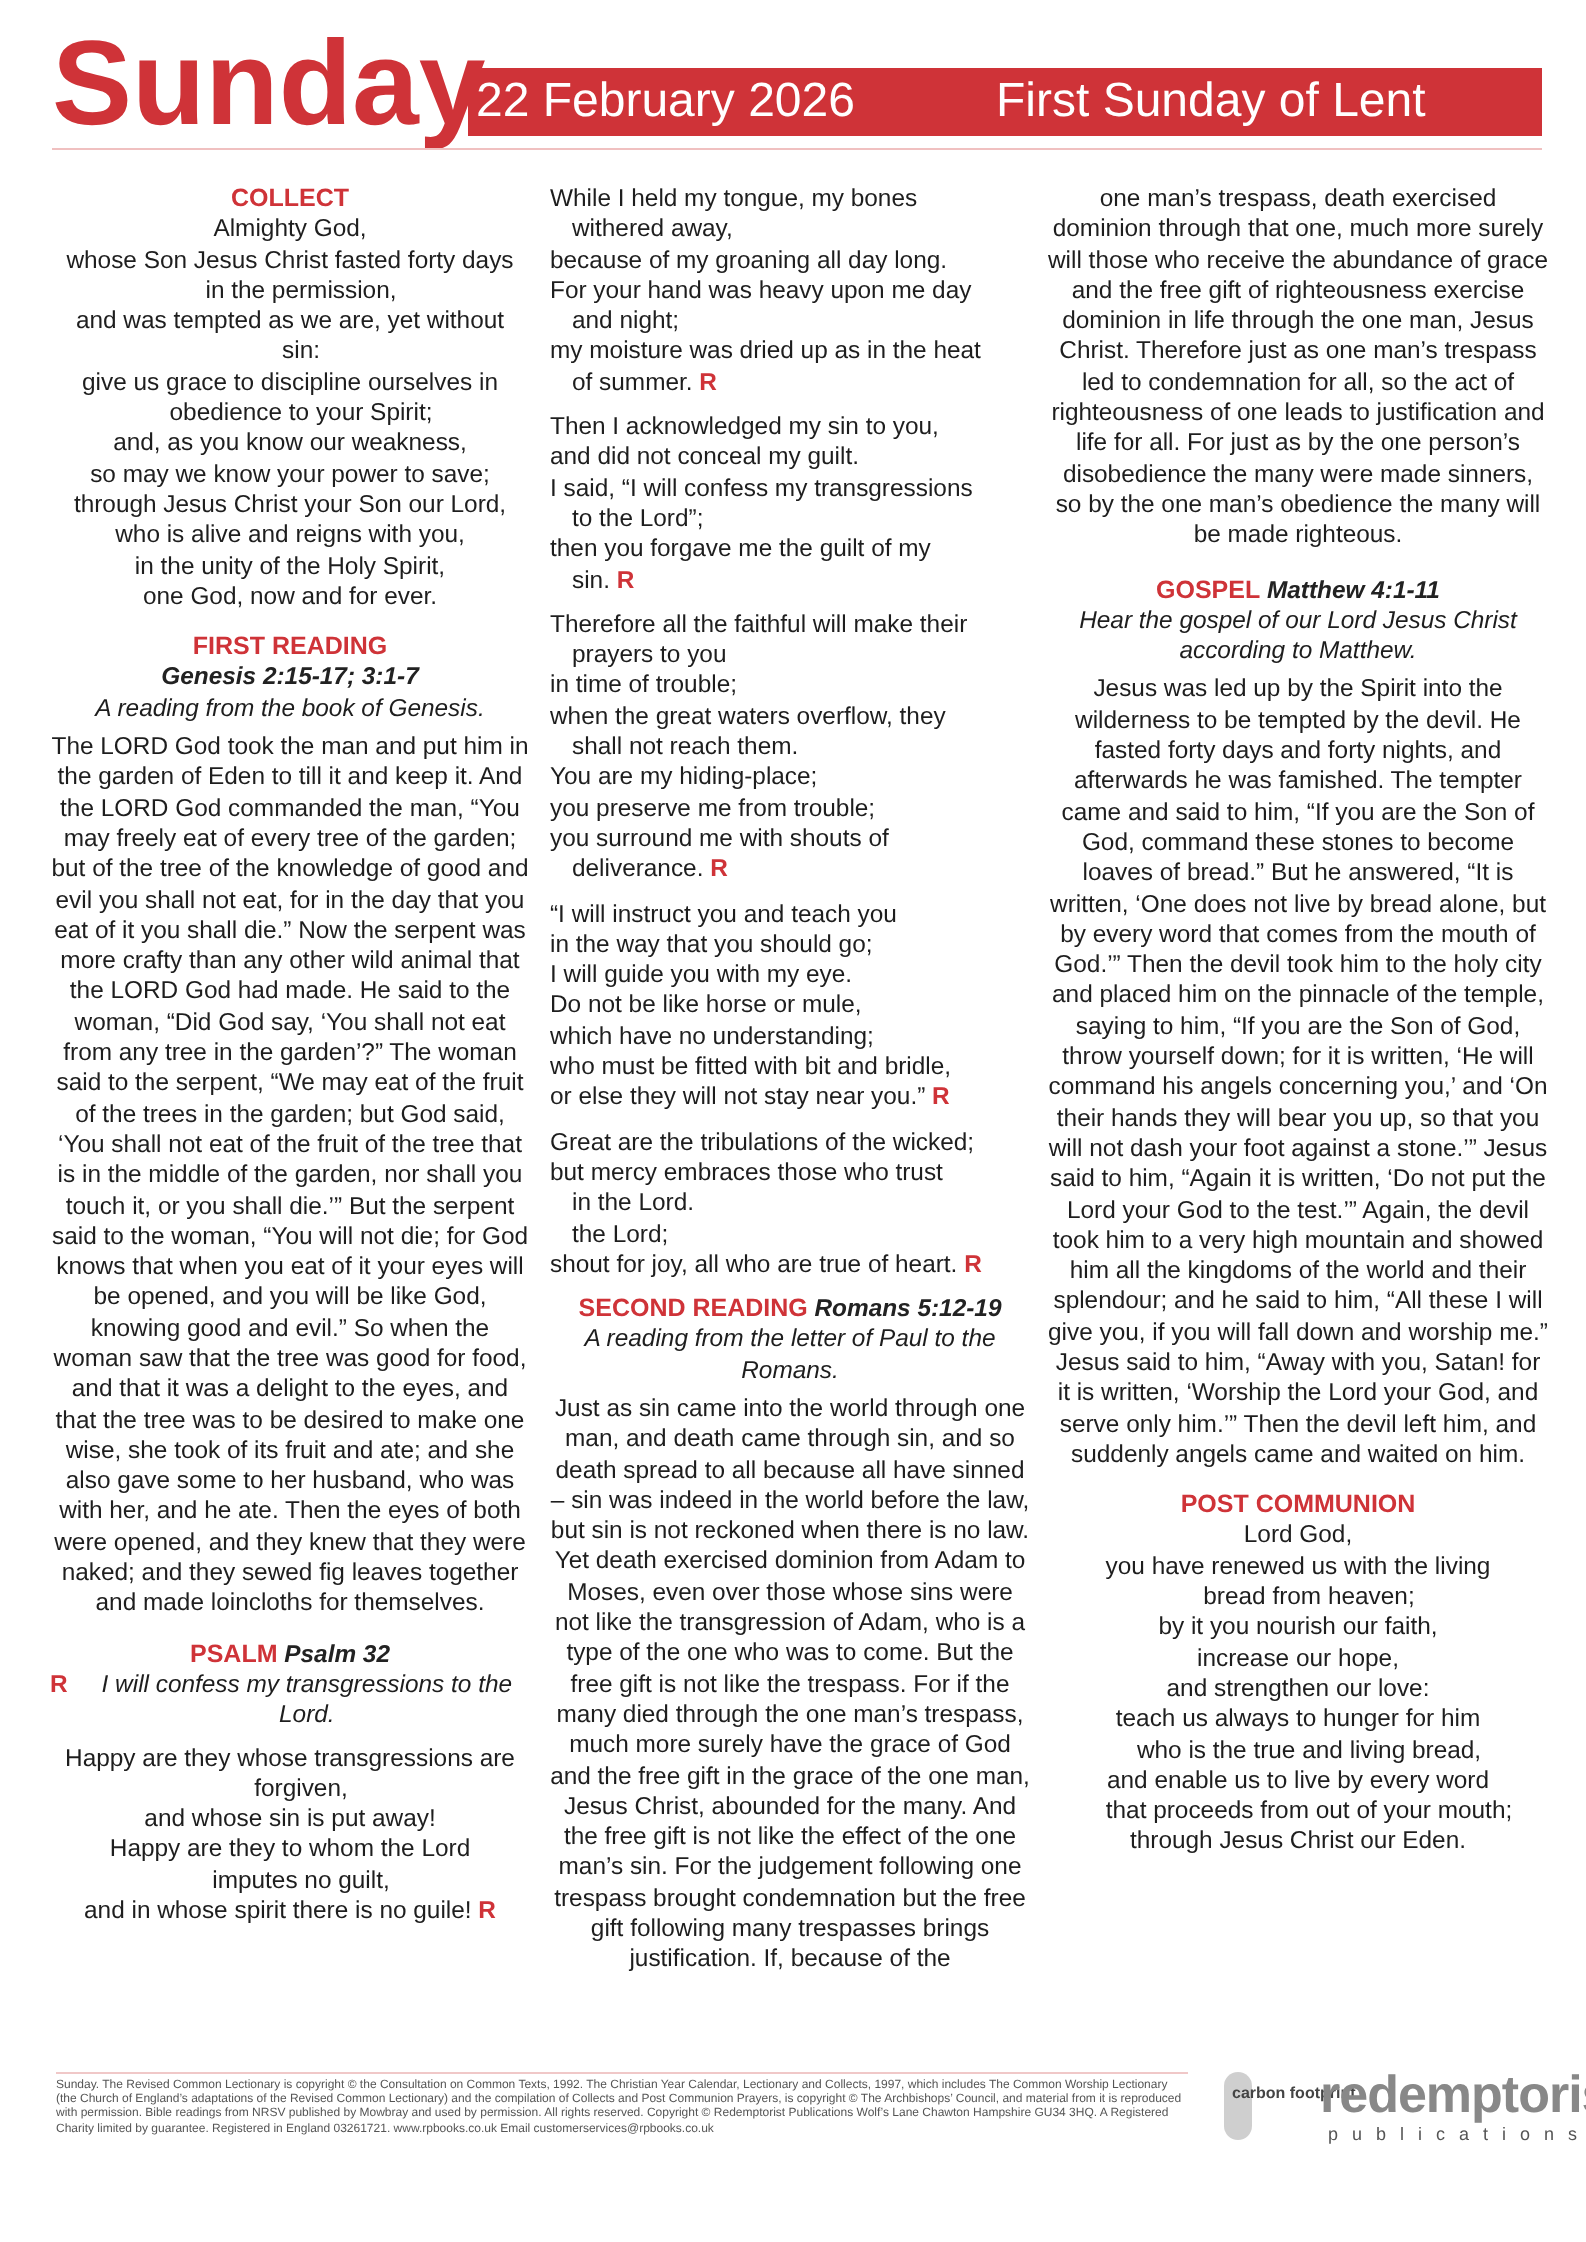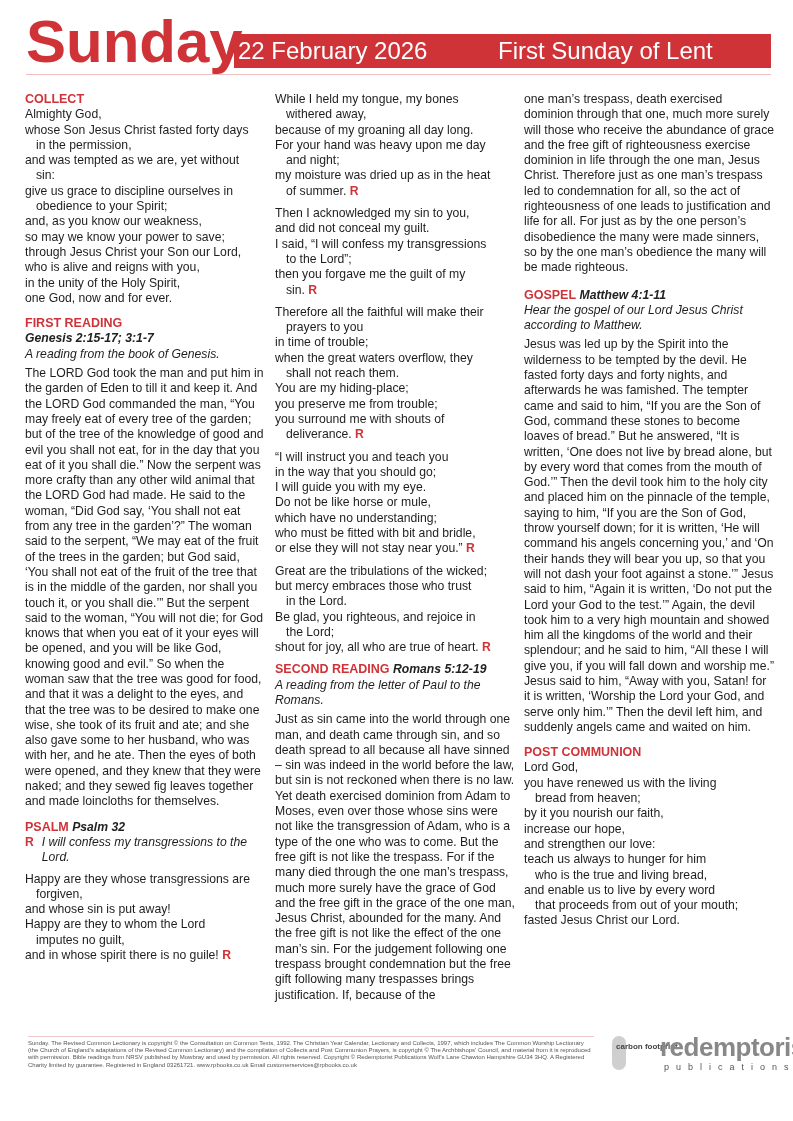--- a/index.html
+++ b/index.html
@@ -11,21 +11,21 @@
   .banner { position: absolute; left: 208px; top: 16px; width: 537px; height: 34px; background: #cf3338;
             color: #fff; font-size: 24px; line-height: 34px; display: flex; }
   .banner .date { padding-left: 4px; width: 250px; }
   .banner .occ { padding-left: 10px; }
   .rule { position: absolute; left: 26px; top: 74px; width: 745px; height: 1px; background: #f0c0c0; }
 
   .col { position: absolute; top: 92px; font-size: 12.2px; line-height: 15.3px; }
   .col1 { left: 25px; width: 240px; }
   .col2 { left: 275px; width: 240px; }
   .col3 { left: 524px; width: 250px; }
-  .sec { margin-bottom: 10px; }
+  .sec { margin-bottom: 10px; text-align: center; }
   .h { color: #cf3338; font-weight: bold; font-size: 12.5px; }
   .ref { font-weight: bold; color: #222; font-style: italic; }
   .intro { font-style: italic; margin-bottom: 4px; }
   .p { margin: 0; }
   .line { display: block; }
   .ind { display: block; padding-left: 11px; }
   .stanza { margin-bottom: 7px; }
   .r { color: #cf3338; font-weight: bold; }
   .resp { display: flex; margin-bottom: 6px; }
   .resp .rtext { font-style: italic; padding-left: 8px; }
@@ -133,21 +133,20 @@
       <span class="line"><span>I will guide you with my eye.</span></span>
       <span class="line"><span>Do not be like horse or mule,</span></span>
       <span class="line"><span>which have no understanding;</span></span>
       <span class="line"><span>who must be fitted with bit and bridle,</span></span>
       <span class="line"><span>or else they will not stay near you.”</span><span class="r"> R</span></span>
     </div>
   <div class="stanza">
       <span class="line"><span>Great are the tribulations of the wicked;</span></span>
       <span class="line"><span>but mercy embraces those who trust</span></span>
       <span class="ind"><span>in the Lord.</span></span>
-      <span class="line"><span>Be glad, you righteous, and rejoice in</span></span>
       <span class="ind"><span>the Lord;</span></span>
       <span class="line"><span>shout for joy, all who are true of heart.</span><span class="r"> R</span></span>
     </div>
 
   <div class="sec" style="">
     <div>
       <span class="h">SECOND READING</span>
       <span class="ref">Romans 5:12-19</span>
     </div>
     <div class="intro">A reading from the letter of Paul to the Romans.</div>
@@ -175,21 +174,21 @@
         <span class="line"><span>Lord God,</span></span>
         <span class="line"><span>you have renewed us with the living</span></span>
         <span class="ind"><span>bread from heaven;</span></span>
         <span class="line"><span>by it you nourish our faith,</span></span>
         <span class="line"><span>increase our hope,</span></span>
         <span class="line"><span>and strengthen our love:</span></span>
         <span class="line"><span>teach us always to hunger for him</span></span>
         <span class="ind"><span>who is the true and living bread,</span></span>
         <span class="line"><span>and enable us to live by every word</span></span>
         <span class="ind"><span>that proceeds from out of your mouth;</span></span>
-        <span class="line"><span>fasted Jesus Christ our Lord.</span></span>
+        <span class="line"><span>through Jesus Christ our Eden.</span></span>
       </div>
   </div>
 </div>
 
 <div class="footer">
   <span>Sunday. The Revised Common Lectionary is copyright © the Consultation on Common Texts, 1992. The Christian Year Calendar, Lectionary and Collects, 1997, which includes The Common Worship Lectionary (the Church of England’s adaptations of the Revised Common Lectionary) and the compilation of Collects and Post Communion Prayers, is copyright © The Archbishops’ Council, and material from it is reproduced with permission. Bible readings from NRSV published by Mowbray and used by permission. All rights reserved. Copyright © Redemptorist Publications Wolf’s Lane Chawton Hampshire GU34 3HQ. A Registered Charity limited by guarantee. Registered in England 03261721. www.rpbooks.co.uk Email customerservices@rpbooks.co.uk</span>
 </div>
 <div class="logos">
   <div class="foot-icon"></div>
   <div class="cf">carbon footprint</div>

